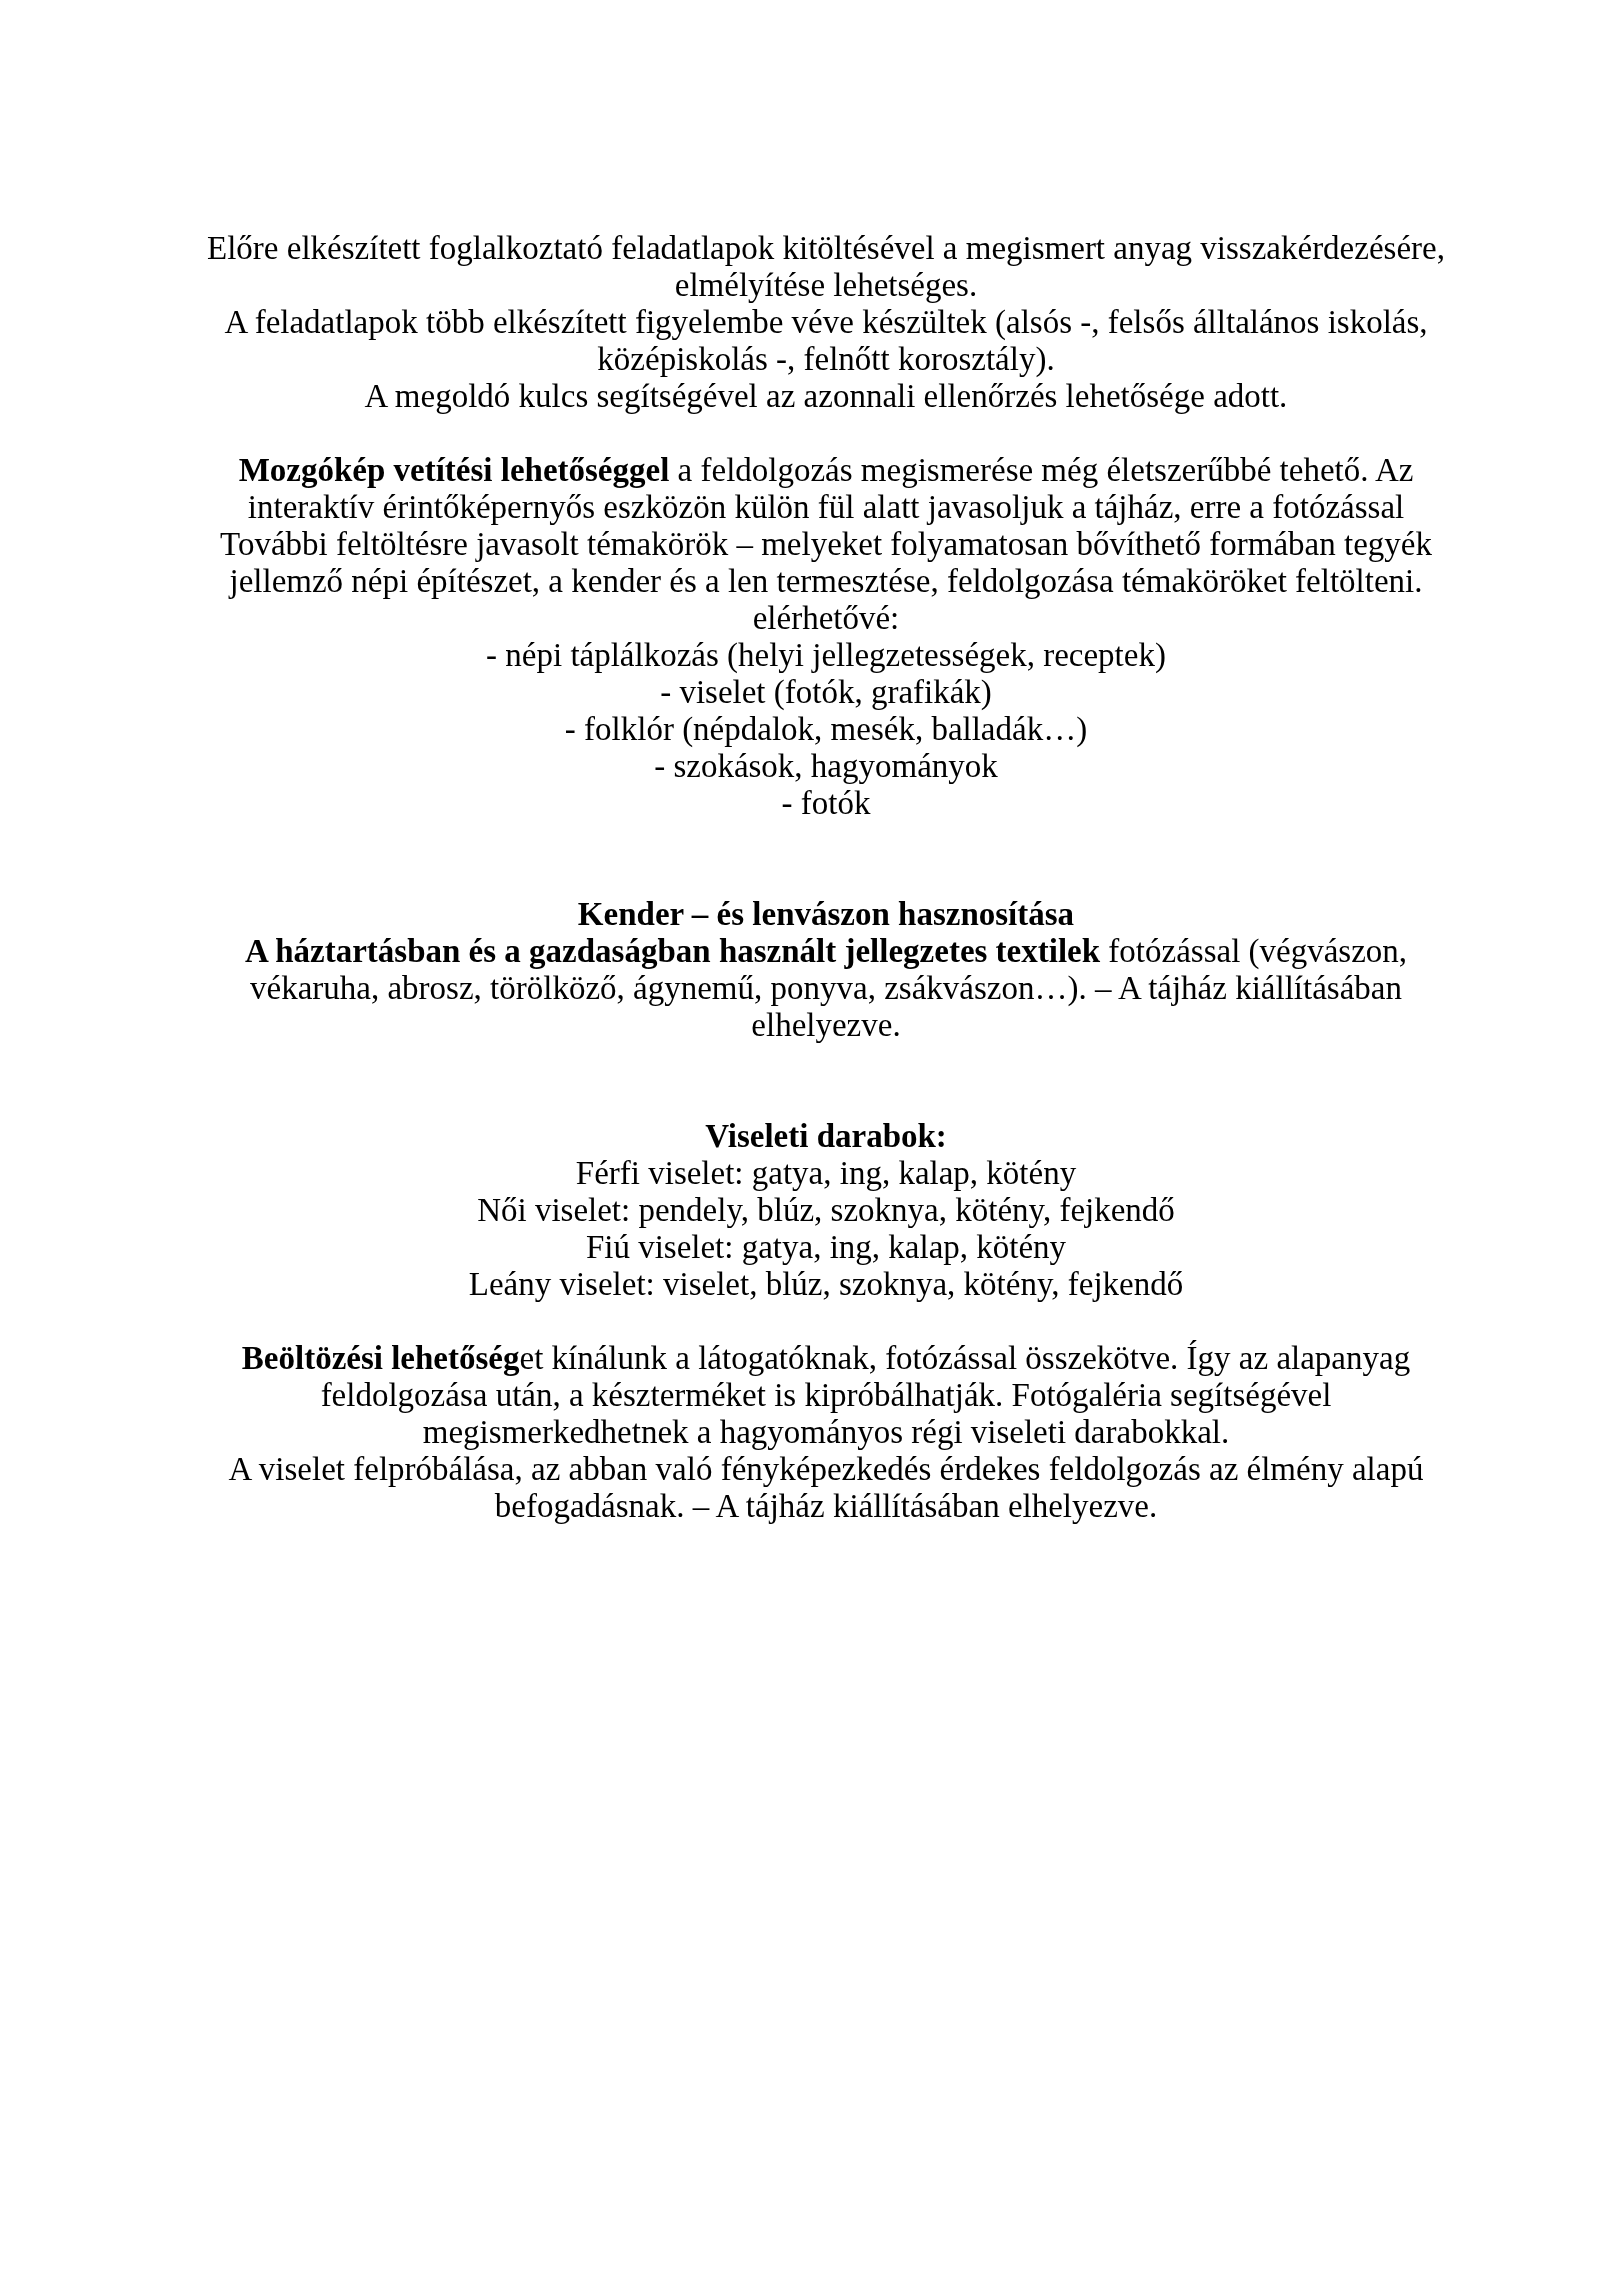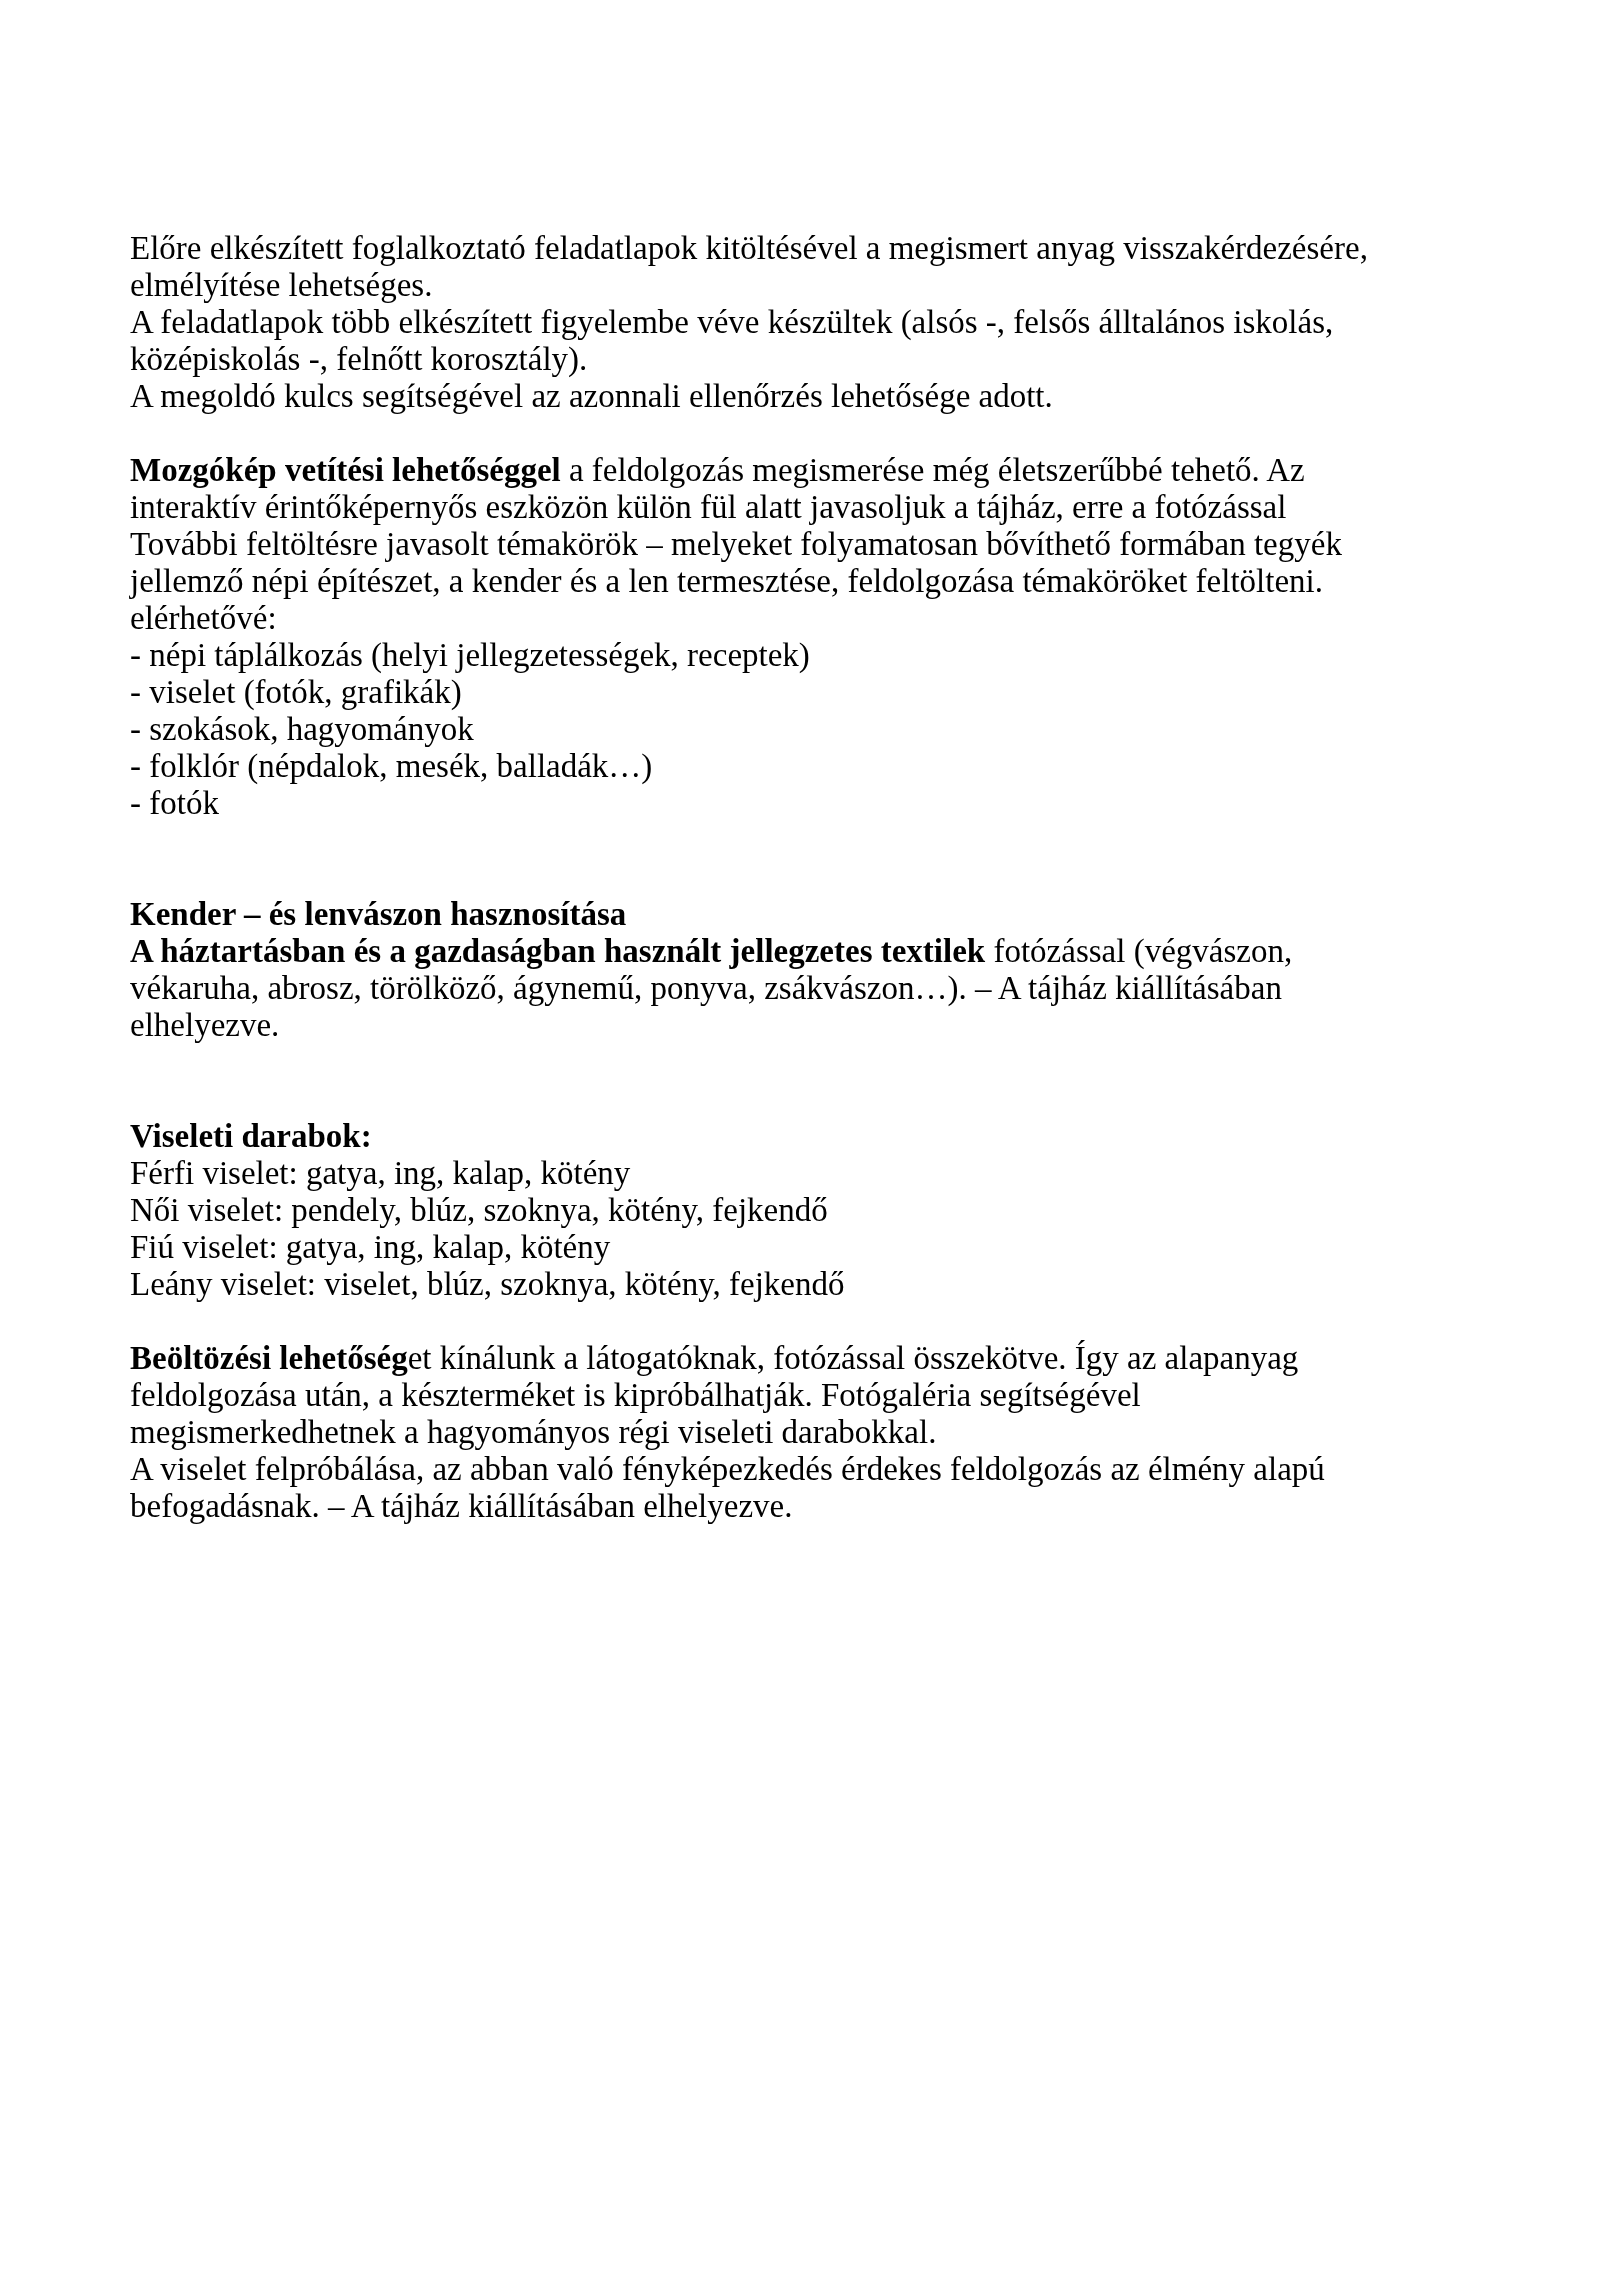--- a/index.html
+++ b/index.html
@@ -10,20 +10,21 @@
   body {
     width: 1621px;
     height: 2293px;
     overflow: hidden;
   }
   .page {
     position: relative;
     width: 1621px;
     height: 2293px;
     background: #ffffff;
+    text-align: center;
   }
   .text-block {
     position: absolute;
     left: 130px;
     top: 230px;
     width: 1392px;
     font-family: "Liberation Serif", serif;
     font-size: 33px;
     line-height: 37px;
     color: #000000;
@@ -47,22 +48,22 @@
       <div class="line"><span>középiskolás -, felnőtt korosztály).</span></div>
       <div class="line"><span>A megoldó kulcs segítségével az azonnali ellenőrzés lehetősége adott.</span></div>
       <div class="line blank">&nbsp;</div>
       <div class="line"><strong>Mozgókép vetítési lehetőséggel</strong><span> a feldolgozás megismerése még életszerűbbé tehető. Az</span></div>
       <div class="line"><span>interaktív érintőképernyős eszközön külön fül alatt javasoljuk a tájház, erre a fotózással</span></div>
       <div class="line"><span>További feltöltésre javasolt témakörök – melyeket folyamatosan bővíthető formában tegyék</span></div>
       <div class="line"><span>jellemző népi építészet, a kender és a len termesztése, feldolgozása témaköröket feltölteni.</span></div>
       <div class="line"><span>elérhetővé:</span></div>
       <div class="line"><span>- népi táplálkozás (helyi jellegzetességek, receptek)</span></div>
       <div class="line"><span>- viselet (fotók, grafikák)</span></div>
+      <div class="line"><span>- folklór (népdalok, mesék, balladák…)</span></div>
       <div class="line"><span>- szokások, hagyományok</span></div>
-      <div class="line"><span>- folklór (népdalok, mesék, balladák…)</span></div>
       <div class="line"><span>- fotók</span></div>
       <div class="line blank">&nbsp;</div>
       <div class="line blank">&nbsp;</div>
       <div class="line"><strong>Kender – és lenvászon hasznosítása</strong></div>
       <div class="line"><strong>A háztartásban és a gazdaságban használt jellegzetes textilek</strong><span> fotózással (végvászon,</span></div>
       <div class="line"><span>vékaruha, abrosz, törölköző, ágynemű, ponyva, zsákvászon…). – A tájház kiállításában</span></div>
       <div class="line"><span>elhelyezve.</span></div>
       <div class="line blank">&nbsp;</div>
       <div class="line blank">&nbsp;</div>
       <div class="line"><strong>Viseleti darabok:</strong></div>

